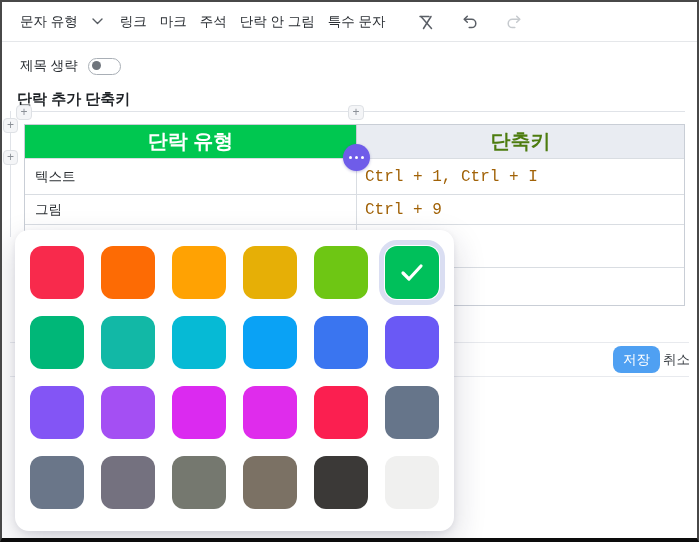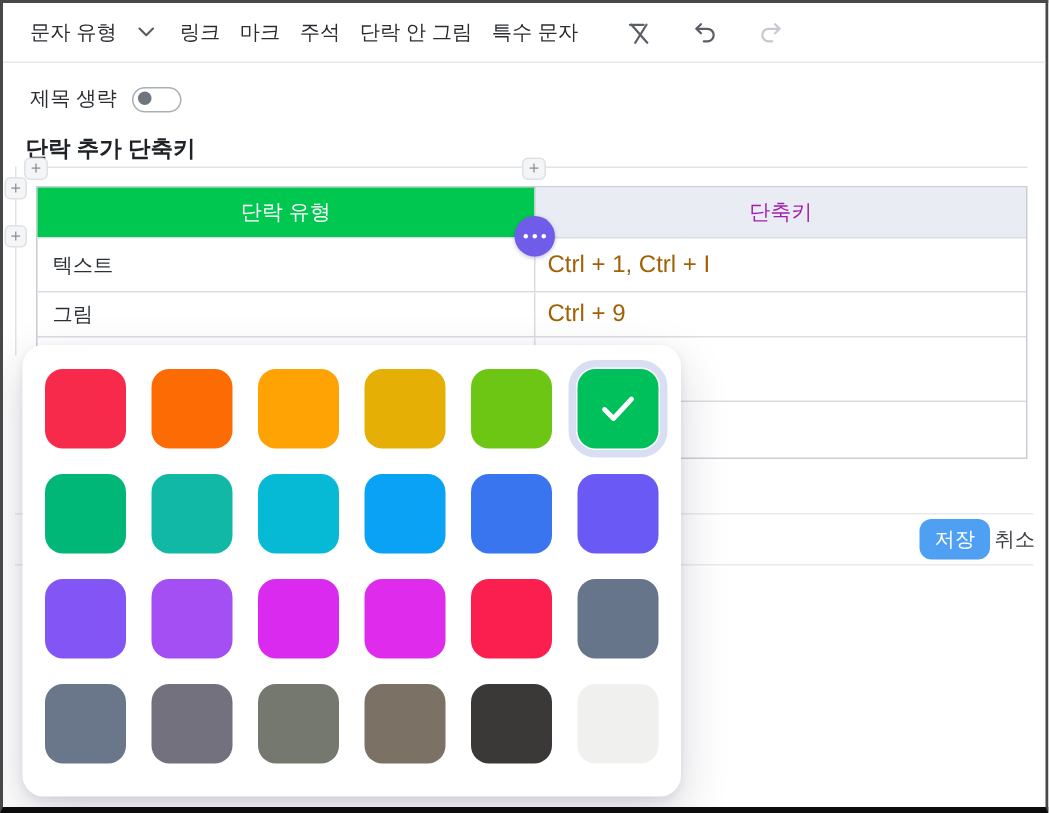--- a/index.html
+++ b/index.html
@@ -31,29 +31,29 @@
   .rail-h { position:absolute; left:14px; top:109px; width:669px; height:1px; background:#e0e3e8; z-index:6; }
   .rail-v { position:absolute; left:8px; top:109px; width:1px; height:126px; background:#e0e3e8; z-index:6; }
   .plus-btn {
     position:absolute; width:16px; height:15px; border:1px solid #dee1e5; border-radius:4px;
     background:#f4f5f7; color:#8b9097; font-size:12px; line-height:13px; text-align:center;
     z-index:8; cursor:pointer;
   }
   
   .ptable { position:absolute; left:22px; top:122px; width:661px; border:1px solid #c9ced6; z-index:5; background:#fff; }
   .thead { display:flex; height:33px; }
-  .th { display:flex; align-items:center; justify-content:center; font-size:14px; font-weight:normal; }
+  .th { display:flex; align-items:center; justify-content:center; font-size:20px; font-weight:bold; }
   .th1 { width:332px; color:#fff; border-right:1px solid #c9ced6; }
-  .th2 { flex:1; color:#a21caf; }
+  .th2 { flex:1; color:#4d7c0f; }
   .trow { display:flex; border-top:1px solid #d9dde2; }
   .trow:nth-child(1){ height:36px; }
   .trow:nth-child(2){ height:30px; }
   .trow:nth-child(3){ height:43px; }
   .trow:nth-child(4){ height:38px; }
-  .tcell { display:flex; align-items:center; font-size:13.5px; color:#2c3034; }
+  .tcell { display:flex; align-items:center; font-size:13.5px; color:#2c3034;font-family:Liberation Mono, monospace; }
   .tc1 { width:332px; padding-left:10px; border-right:1px solid #d9dde2; }
   .tc2 { flex:1; padding-left:8px; font-size:16px; color:#a16207; }
   
   .more-btn {
     position:absolute; left:341px; top:142px; width:27px; height:27px; border-radius:50%;
     display:flex; align-items:center; justify-content:center; gap:2.5px; z-index:30; cursor:pointer;
     box-shadow:0 1px 3px rgba(60,50,150,.3);
   }
   .more-btn i { width:3.5px; height:3.5px; border-radius:50%; background:#fff; }
   

